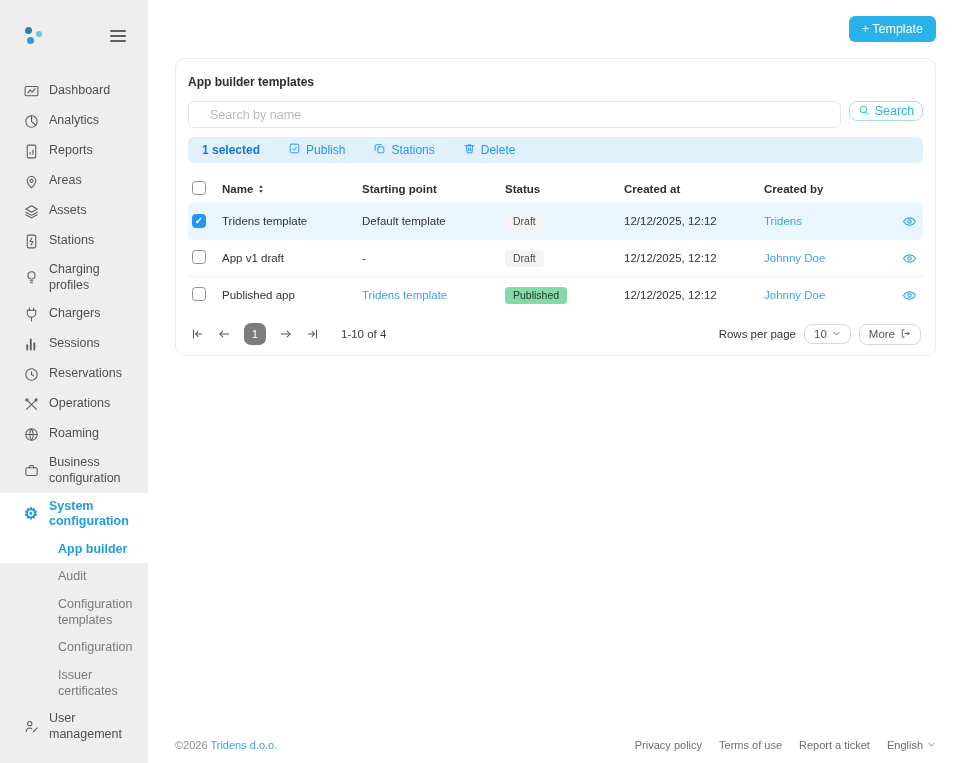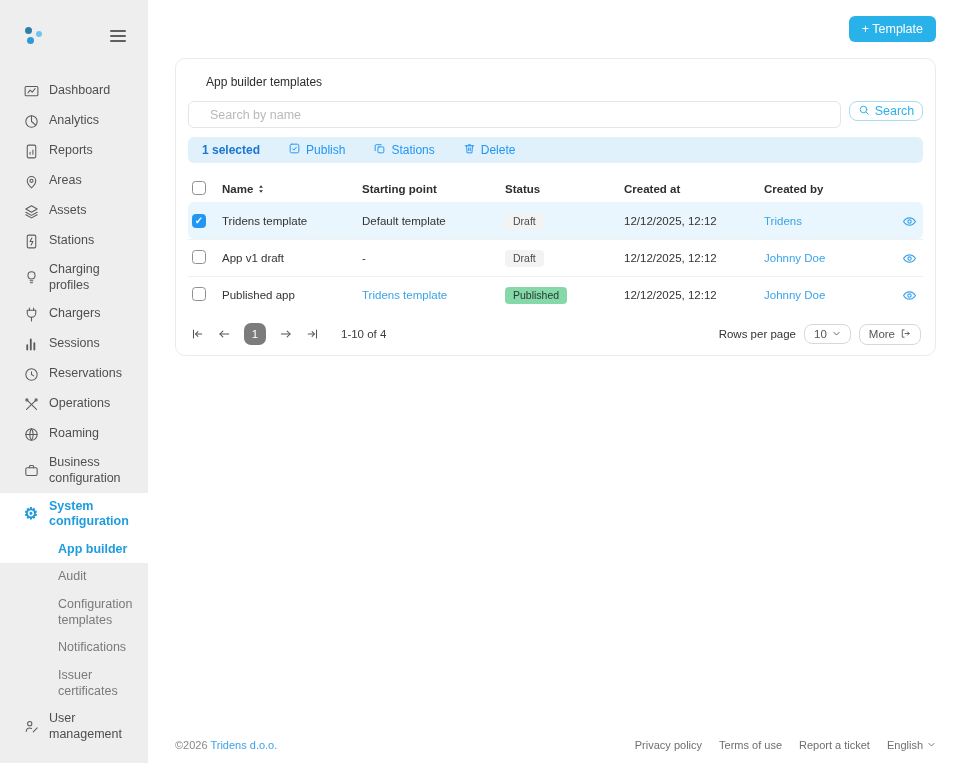--- a/index.html
+++ b/index.html
@@ -29,21 +29,21 @@
   .nav-item.active { color:var(--sidebar-active); font-weight:700; }
   .nav-item.active .nav-icon { color:var(--sidebar-active); }
 
   
   .main { flex:1; display:flex; flex-direction:column; }
   .topbar { height:58px; display:flex; align-items:center; justify-content:flex-end; padding:0 24px; }
   .btn-template { background:var(--accent); color:#fff; border:none; border-radius:6px;
                   padding:6px 13px; font-size:12.5px; font-family:inherit; cursor:pointer; }
 
   .card { margin:0 24px 0 27px; border:1px solid #ebebeb; border-radius:10px; padding:12px 12px 10px; background:#fff; }
-  .card-title { font-size:12px; font-weight:400; color:#2d2d2d; margin:4px 0 12px 18px; }
+  .card-title { font-size:12px; font-weight:700; color:#2d2d2d; margin:4px 0 12px 0; }
 
   .search-row { display:flex; gap:8px; }
   .search-input { flex:1; height:27px; border:1px solid #e5e5e5; border-radius:6px; padding:0 21px;
                   font-size:12.5px; font-family:inherit; color:#333; outline:none; }
   .search-input::placeholder { color:#b9b9b9; }
   .btn-search { width:74px; height:20px; background:#fff; border:1px solid #a9dcf5; border-radius:8px;
                 color:var(--accent); font-size:12.5px; font-family:inherit; cursor:pointer;
                 display:flex; align-items:center; justify-content:center; gap:5px; }
   .btn-search svg { width:12px; height:12px; }
 
@@ -242,21 +242,21 @@
         <div class="nav-item sub active highlight">
           <span class="nav-label">App builder</span>
         </div>
         <div class="nav-item sub">
           <span class="nav-label">Audit</span>
         </div>
         <div class="nav-item sub">
           <span class="nav-label">Configuration templates</span>
         </div>
         <div class="nav-item sub">
-          <span class="nav-label">Notifications</span>
+          <span class="nav-label">Configuration</span>
         </div>
         <div class="nav-item sub">
           <span class="nav-label">Issuer certificates</span>
         </div>
         <div class="nav-item">
           <span class="nav-icon">
             <svg viewBox="0 0 24 24" fill="none" stroke="currentColor" stroke-width="1.5" stroke-linecap="round" stroke-linejoin="round">
               <circle cx="9.5" cy="8" r="3"></circle>
               <path d="M4.5 19c.3-3 2.3-5 5-5 1 0 1.9.3 2.6.8"></path>
               <path d="M14.5 19.5L20 14"></path>

